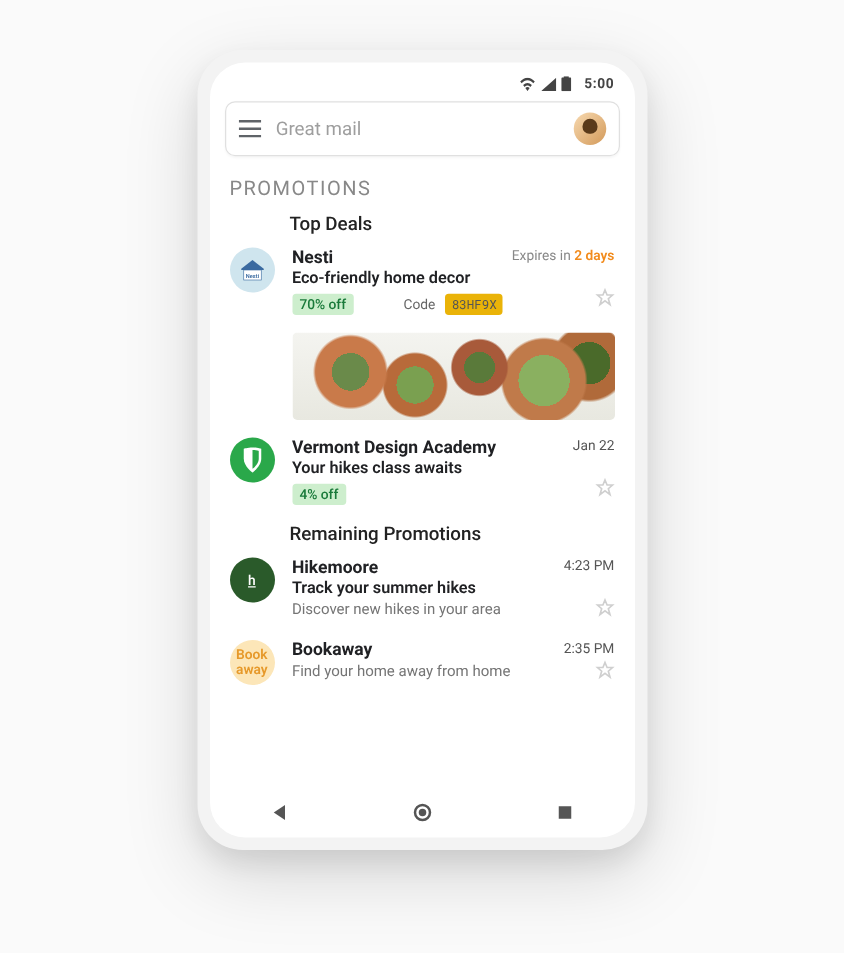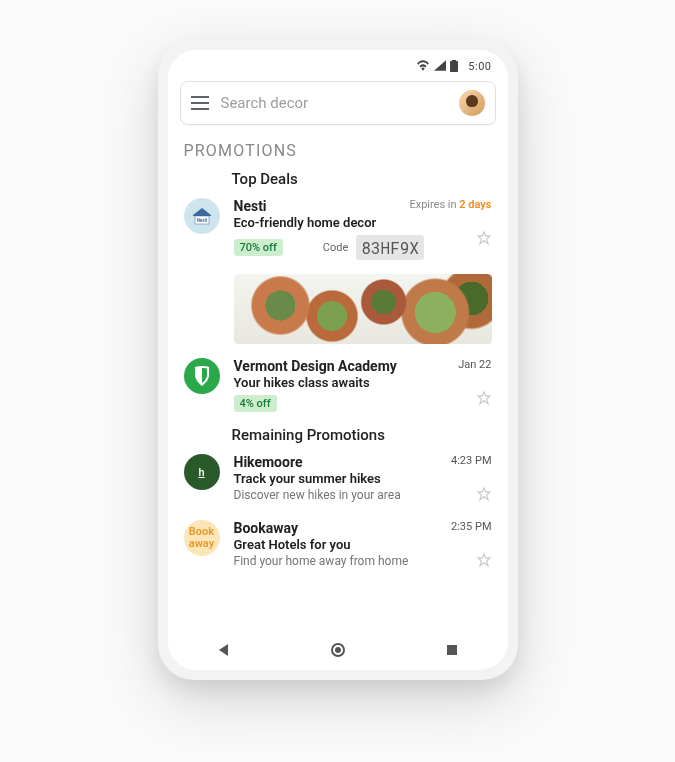--- a/index.html
+++ b/index.html
@@ -26,25 +26,26 @@
     overflow: hidden;
     width: 100%;
     height: 620px;
     display: flex;
     flex-direction: column;
   }
   
   .status-bar {
     display: flex;
     justify-content: flex-end;
-    align-items: flex-start;
+    align-items: flex-end;
     gap: 4px;
     padding: 10px 16px 4px;
     font-size: 11px;
     color: #444;
+    font-weight: bold;
   }
   .status-bar .time { margin-left: 6px; letter-spacing: 0.5px; }
   .sb-icon { display: inline-flex; }
   
   .search-wrap { padding: 4px 12px 8px; }
   .search-bar {
     display: flex;
     align-items: center;
     border: 1px solid #e0e0e0;
     border-radius: 8px;
@@ -111,21 +112,21 @@
   .snippet { font-size: 12px; color:#757575; margin-top:2px; }
   .badges { display:flex; align-items:center; gap:8px; margin-top:5px; }
   .badge-discount {
     background:#cdeecd; color:#1a7a3a;
     font-size:11px; font-weight:500;
     padding: 2px 6px; border-radius:3px;
   }
   .code-label { font-size:11px; color:#666;padding-left:32px; }
   .code-val {
     font-family: "Roboto Mono", monospace;
-    font-size:16px; background:#e5e5e5; color:#555;
+    font-size:10px; background:#eab308; color:#555;
     padding:2px 5px; border-radius:3px;
   }
   .star { color:#cfcfcf; cursor:pointer; }
   .promo-image {
     margin: 8px 0 14px 50px;
     height: 70px;
     border-radius:4px;
     background:
       radial-gradient(circle at 18% 45%, #6a8a4a 0 7%, #c97a4a 7% 13%, transparent 14%),
       radial-gradient(circle at 38% 60%, #7aa050 0 9%, #b86a3a 9% 15%, transparent 16%),
@@ -167,21 +168,21 @@
       <span class="time">5:00</span>
     </div>
 
     <div class="search-wrap">
       <div class="search-bar">
         <span class="menu-icon">
           <svg width="18" height="14" viewBox="0 0 18 14">
               <path stroke="#5f6368" stroke-width="2" d="M0 1h18M0 7h18M0 13h18"></path>
             </svg>
         </span>
-        <span class="search-placeholder">Search decor</span>
+        <span class="search-placeholder">Great mail</span>
         <span class="avatar">
           <span class="avatar-inner"></span>
         </span>
       </div>
     </div>
 
     <div class="content">
       <div class="cat-label">PROMOTIONS</div>
 
       <div class="section-title">Top Deals</div>
@@ -273,21 +274,20 @@
           <div>
             <div>Book</div>
             <div>away</div>
           </div>
         </div>
         <div class="item-body">
           <div class="row1">
             <span class="sender">Bookaway</span>
             <span class="meta-right">2:35 PM</span>
           </div>
-          <div class="subject">Great Hotels for you</div>
           <div class="row1">
             <div class="snippet">Find your home away from home</div>
             <span class="star">
               <svg width="16" height="16" viewBox="0 0 24 24">
                   <path fill="none" stroke="#cfcfcf" stroke-width="2" d="M12 3l2.5 6H21l-5 4.5 2 7L12 16l-6 4.5 2-7L3 9h6.5z"></path>
                 </svg>
             </span>
           </div>
         </div>
       </div>

